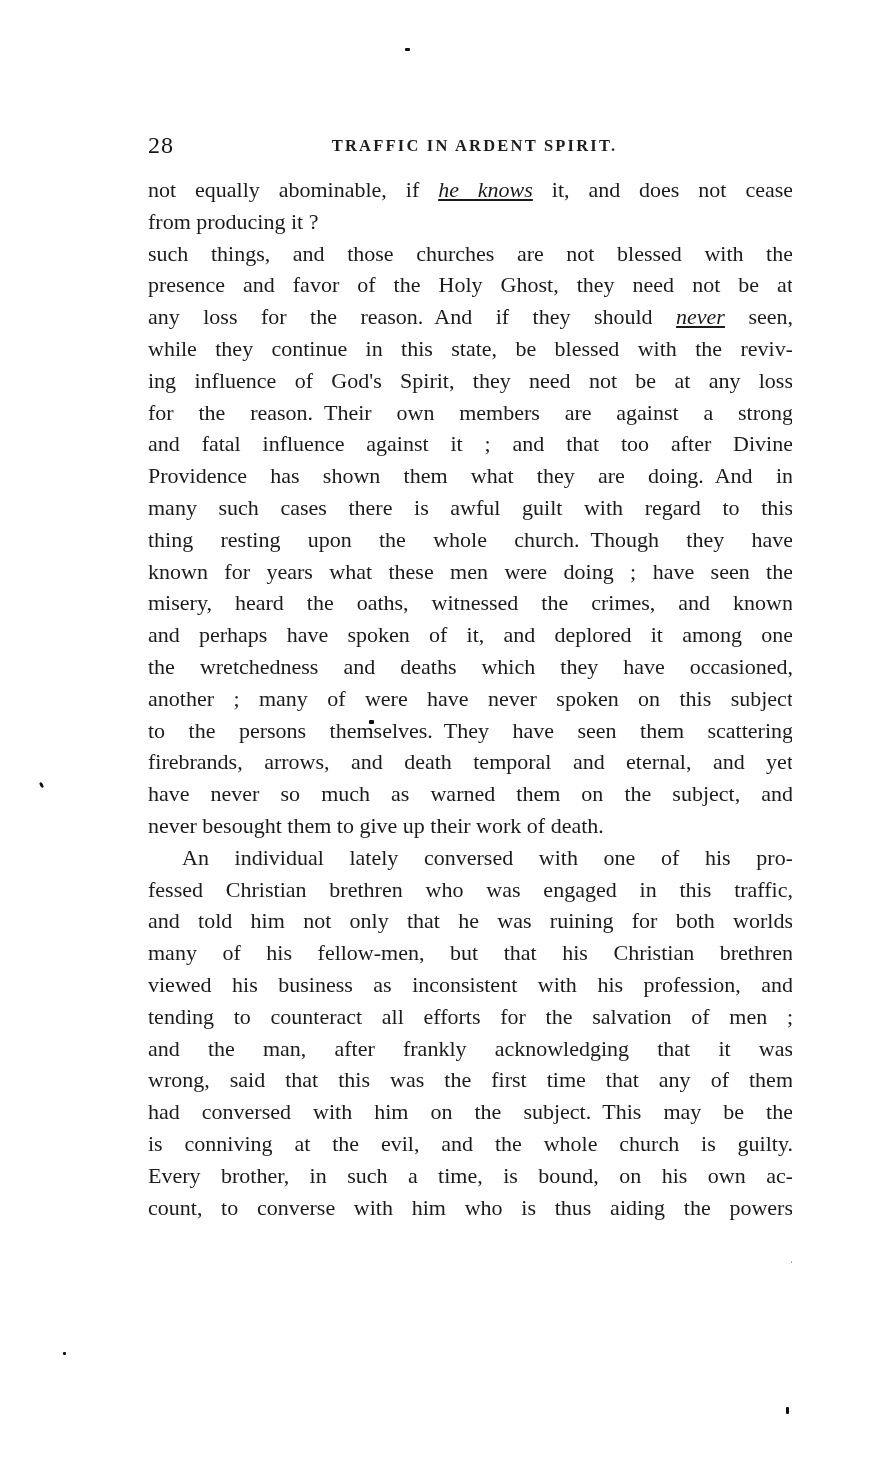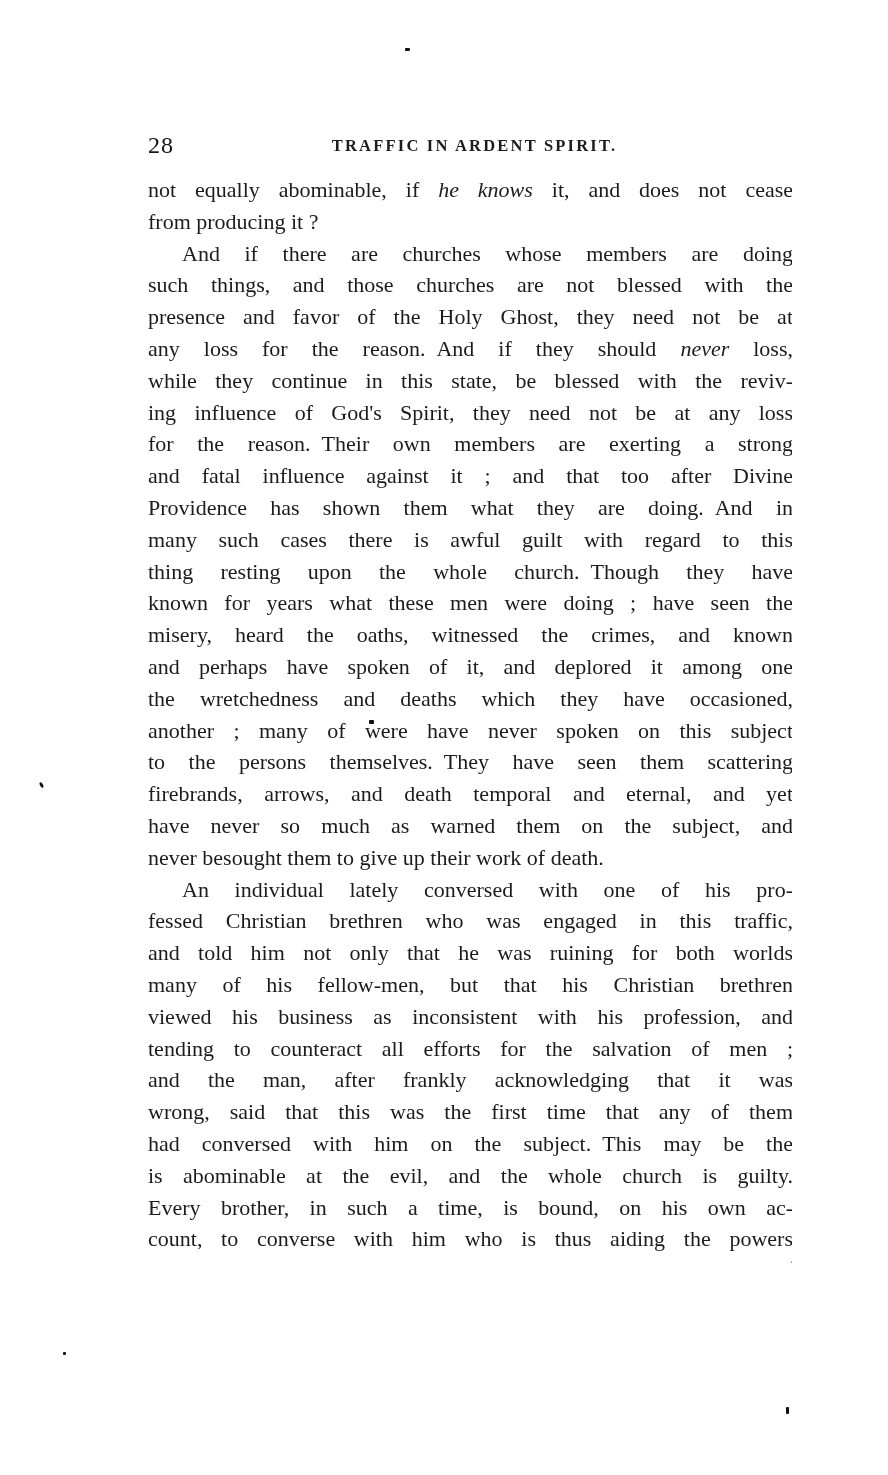--- a/index.html
+++ b/index.html
@@ -56,20 +56,21 @@
     white-space: normal;
   }
   .line.end {
     text-align-last: left;
   }
   .line.indent {
     text-indent: 34px;
   }
   .line i {
     font-style: italic;
+    text-decoration: underline;
   }
   .artifact {
     position: absolute;
     background: #101010;
     border-radius: 1px;
   }
   .artifact.tick {
     transform: rotate(-28deg);
     border-radius: 45% 55% 45% 55%;
   }
@@ -80,27 +81,26 @@
 <div class="page">
 
   <div class="header-row">
     <span class="page-number">28</span>
     <span class="running-title">TRAFFIC IN ARDENT SPIRIT.</span>
   </div>
 
   <div class="text-body">
       <div class="line"><span>not equally abominable, if </span><i>he knows</i><span> it, and does not cease</span></div>
       <div class="line end"><span>from producing it ?</span></div>
-      <div class="line indent"><span>And if there are churches whose members are doing</span></div>
       <div class="line"><span>such things, and those churches are not blessed with the</span></div>
       <div class="line"><span>presence and favor of the Holy Ghost, they need not be at</span></div>
-      <div class="line"><span>any loss for the reason. And if they should </span><i>never</i><span> loss,</span></div>
+      <div class="line"><span>any loss for the reason. And if they should </span><i>never</i><span> seen,</span></div>
       <div class="line"><span>while they continue in this state, be blessed with the reviv-</span></div>
       <div class="line"><span>ing influence of God's Spirit, they need not be at any loss</span></div>
-      <div class="line"><span>for the reason. Their own members are exerting a strong</span></div>
+      <div class="line"><span>for the reason. Their own members are against a strong</span></div>
       <div class="line"><span>and fatal influence against it ; and that too after Divine</span></div>
       <div class="line"><span>Providence has shown them what they are doing. And in</span></div>
       <div class="line"><span>many such cases there is awful guilt with regard to this</span></div>
       <div class="line"><span>thing resting upon the whole church. Though they have</span></div>
       <div class="line"><span>known for years what these men were doing ; have seen the</span></div>
       <div class="line"><span>misery, heard the oaths, witnessed the crimes, and known</span></div>
       <div class="line"><span>and perhaps have spoken of it, and deplored it among one</span></div>
       <div class="line"><span>the wretchedness and deaths which they have occasioned,</span></div>
       <div class="line"><span>another ; many of were have never spoken on this subject</span></div>
       <div class="line"><span>to the persons themselves. They have seen them scattering</span></div>
@@ -109,21 +109,21 @@
       <div class="line end"><span>never besought them to give up their work of death.</span></div>
       <div class="line indent"><span>An individual lately conversed with one of his pro-</span></div>
       <div class="line"><span>fessed Christian brethren who was engaged in this traffic,</span></div>
       <div class="line"><span>and told him not only that he was ruining for both worlds</span></div>
       <div class="line"><span>many of his fellow-men, but that his Christian brethren</span></div>
       <div class="line"><span>viewed his business as inconsistent with his profession, and</span></div>
       <div class="line"><span>tending to counteract all efforts for the salvation of men ;</span></div>
       <div class="line"><span>and the man, after frankly acknowledging that it was</span></div>
       <div class="line"><span>wrong, said that this was the first time that any of them</span></div>
       <div class="line"><span>had conversed with him on the subject. This may be the</span></div>
-      <div class="line"><span>is abominable at the evil, and the whole church is guilty.</span></div>
+      <div class="line"><span>is conniving at the evil, and the whole church is guilty.</span></div>
       <div class="line"><span>Every brother, in such a time, is bound, on his own ac-</span></div>
       <div class="line"><span>count, to converse with him who is thus aiding the powers</span></div>
     </div>
 
   <div>
       <div class="artifact" style="left: 405px; top: 48px; width: 5px; height: 3px;"></div>
       <div class="artifact" style="left: 369px; top: 720px; width: 5px; height: 4px;"></div>
       <div class="artifact tick" style="left: 40px; top: 782px; width: 3px; height: 6px;"></div>
       <div class="artifact" style="left: 794px; top: 1117px; width: 3px; height: 2px;"></div>
       <div class="artifact" style="left: 803px; top: 1121px; width: 3px; height: 2px;"></div>

